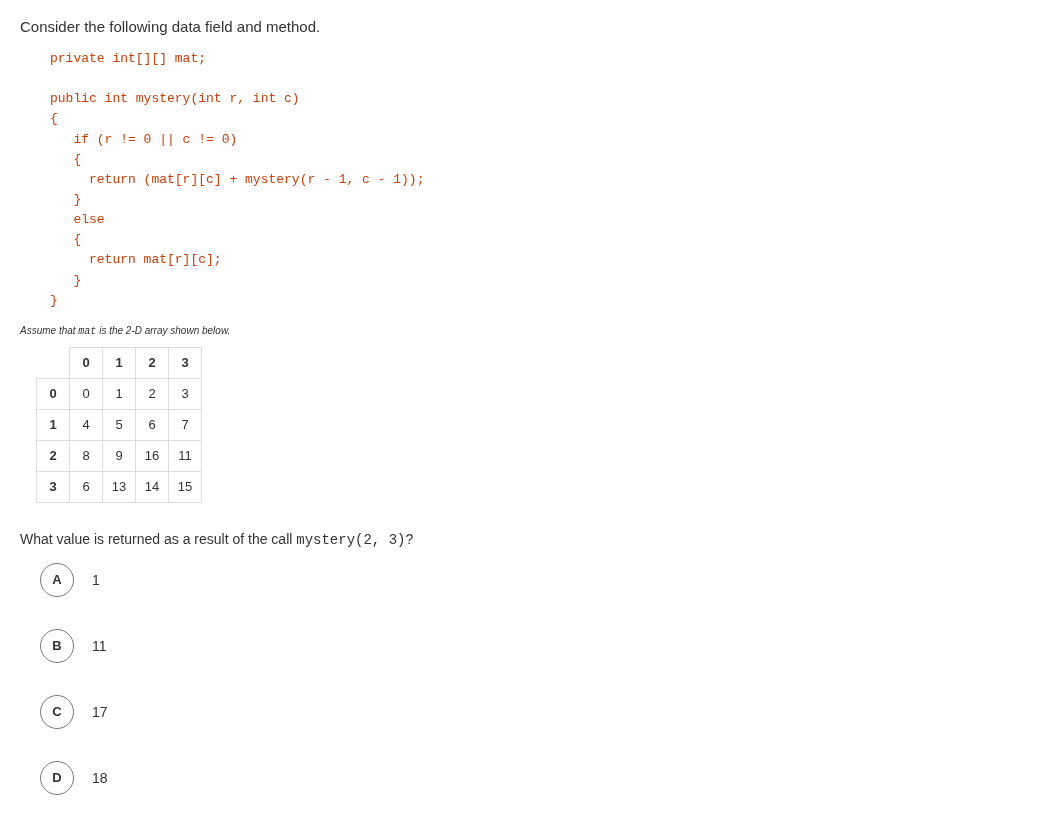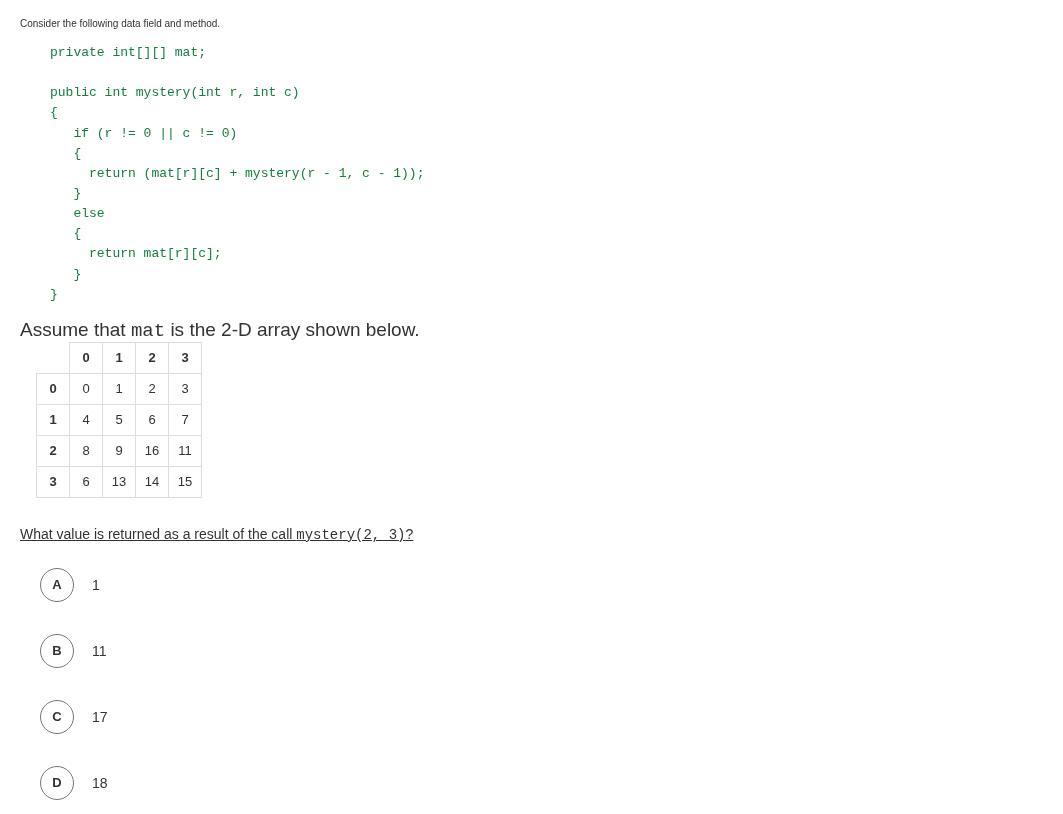--- a/index.html
+++ b/index.html
@@ -4,34 +4,36 @@
 <style>
   body {
     font-family: Arial, Helvetica, sans-serif;
     font-size: 14px;
     color: #333;
     margin: 0;
     padding: 18px 20px;
     background: #fff;
   }
   .question-text {
-    font-size: 10px;
+    font-size: 15px;
     color: #333;
     margin-bottom: 14px;
   }
   .code-block {
     font-family: "Courier New", Courier, monospace;
     font-size: 13px;
     white-space: pre;
     margin: 0 0 14px 30px;
-    color: #15803d;
+    color: #c2410c;
     line-height: 1.55;
   }
   .assume-text {
-    font-size: 19px;
+    font-size: 10px;
+    margin-bottom: 10px;
+    font-style: italic;
   }
   .mono-inline {
     font-family: "Courier New", Courier, monospace;
   }
   table.mat {
     border-collapse: collapse;
     margin: 0 0 28px 16px;
   }
   table.mat td, table.mat th {
     border: 1px solid #ddd;
@@ -43,22 +45,21 @@
     color: #333;
   }
   table.mat th {
     font-weight: bold;
   }
   table.mat td.header, table.mat th.header {
     font-weight: bold;
   }
   .prompt {
     font-size: 14px;
-    margin-bottom: 25px;
-    text-decoration: underline;
+    margin-bottom: 15px;
   }
   .choices {
     margin-left: 20px;
   }
   .choice {
     display: flex;
     align-items: center;
     margin-bottom: 32px;
   }
   .choice .letter {

